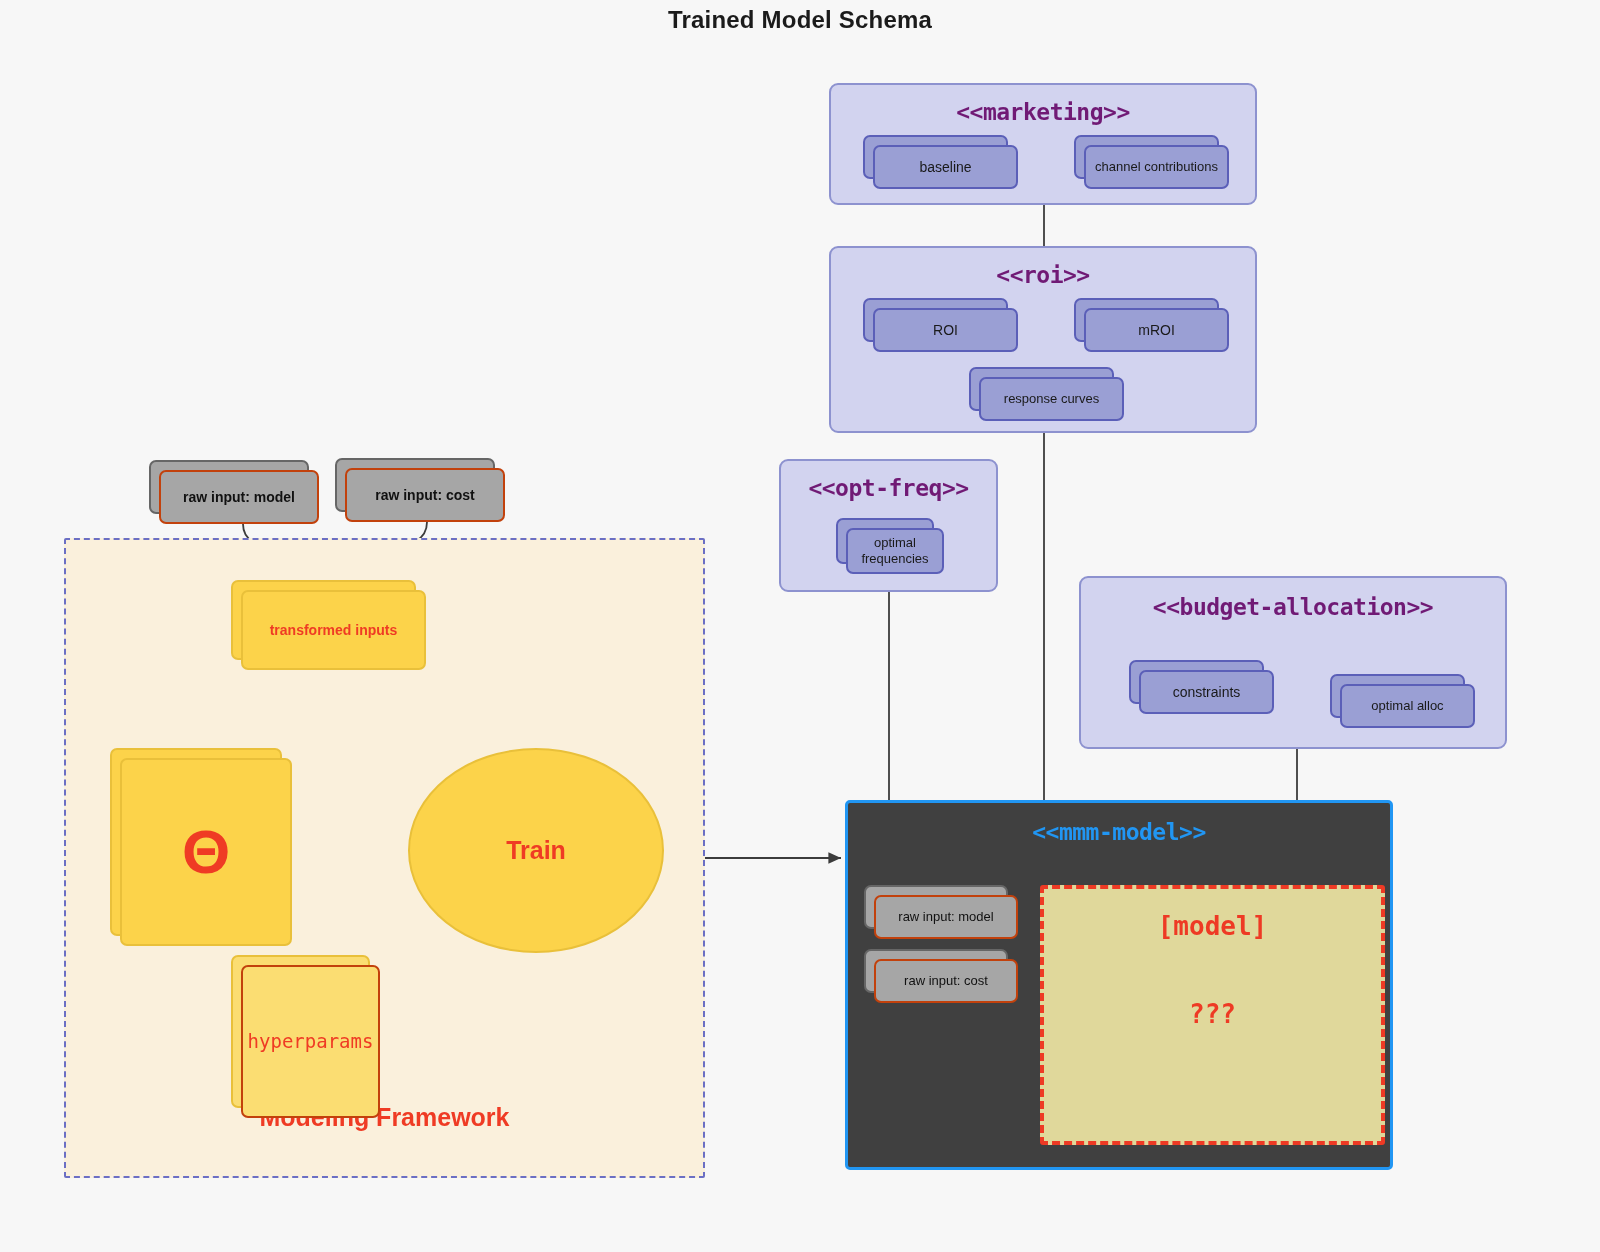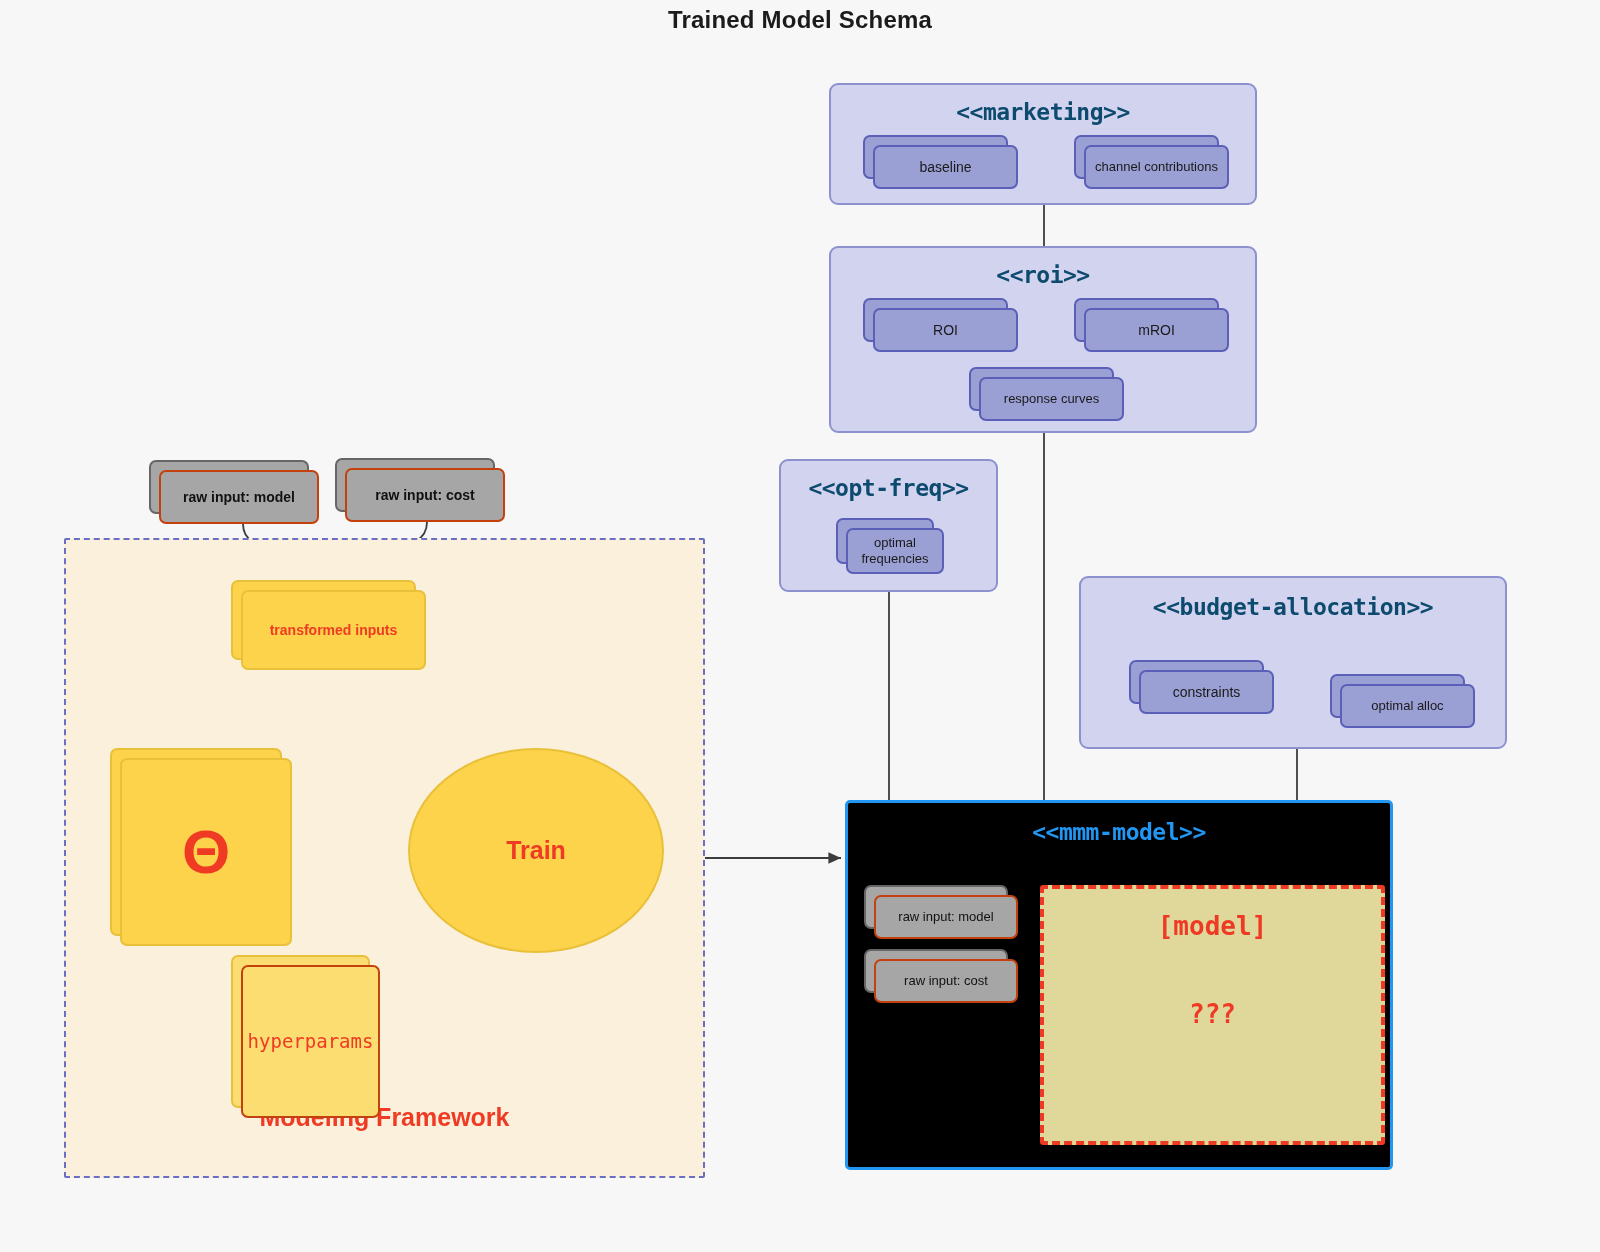--- a/index.html
+++ b/index.html
@@ -97,27 +97,27 @@
     z-index: 2;
   }
   .group > .group-title {
     position: absolute;
     left: 0;
     width: 100%;
     text-align: center;
     font-family: "DejaVu Sans Mono","Liberation Mono",monospace;
     font-weight: bold;
     font-size: 23px;
-    color: #0c4a6e;
+    color: #701a75;
     letter-spacing: -0.5px;
   }
 
   
   .group.blue {
-    background: #000000;
+    background: #404040;
     border: 3px solid #2196f3;
     border-radius: 5px;
   }
   .group.blue > .group-title { color: #2196f3; }
 
   
   .framework {
     position: absolute;
     background: #faf0dc;
     border: 2px dashed #6b6fc4;

